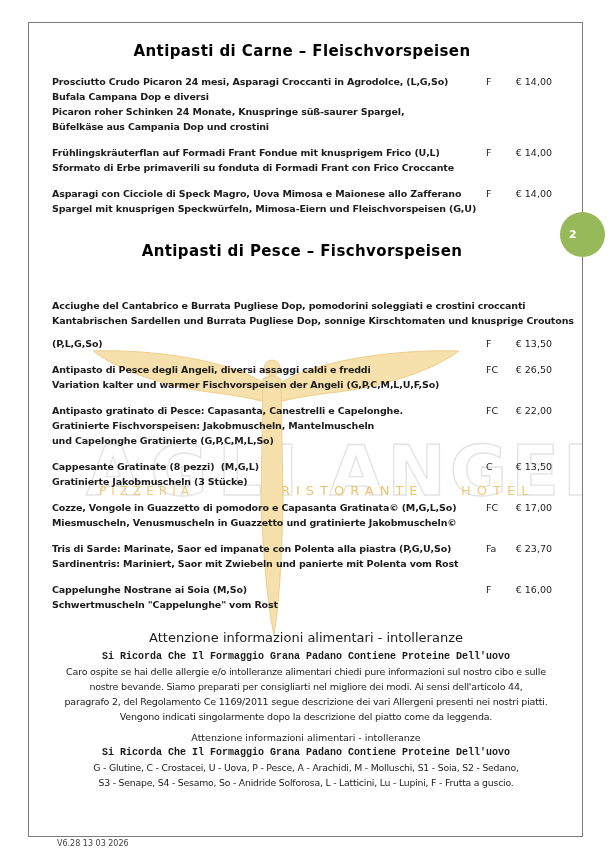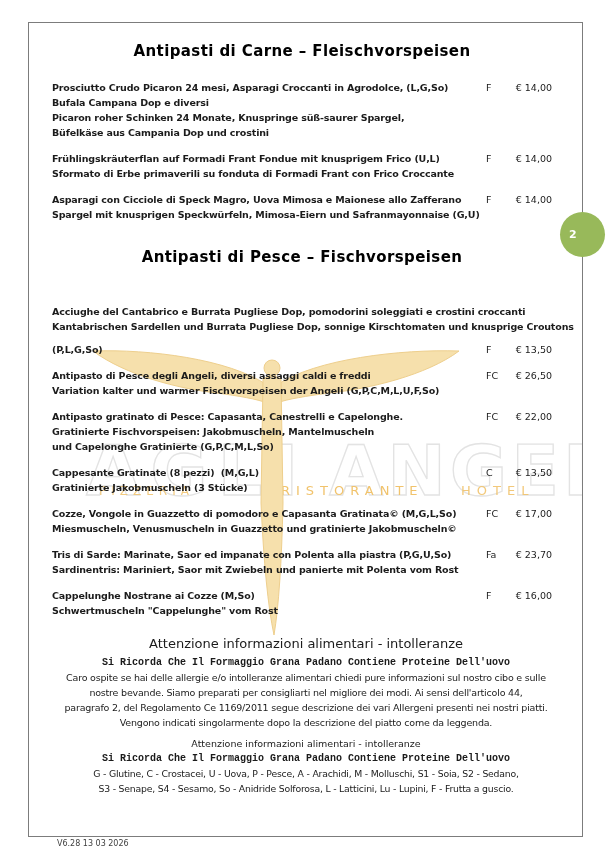--- a/index.html
+++ b/index.html
@@ -9,21 +9,21 @@
   }
   .page{
     position:absolute;left:28px;top:22px;width:555px;height:815px;
     border:1px solid #7c7c7c;background:#ffffff;box-sizing:border-box;
     padding:18px 30px 0 23px;
   }
   .watermark{position:absolute;left:0;top:0;width:553px;height:813px;z-index:0;pointer-events:none;}
   .page-content{position:relative;z-index:1;}
   .section-title{
     text-align:center;font-weight:bold;font-size:15px;letter-spacing:0.4px;color:#000;
-    margin:0 0 18px 0;line-height:21px;
+    margin:0 0 12px 0;line-height:21px;
   }
   .section--1 .section-title{margin:25px 0 36px 0;}
   .menu-item{position:relative;margin:0 0 11px 0;}
   .menu-item .line{
     font-size:9.5px;line-height:15px;letter-spacing:-0.15px;white-space:pre;font-weight:bold;
   }
   .menu-item .line.gap-top{margin-top:8px;}
   .price{
     position:absolute;right:0;width:66px;display:flex;justify-content:space-between;
     font-size:9.5px;line-height:15px;
@@ -88,21 +88,21 @@
               </div>
     <div class="price" style="top: 0px;">
       <span>F</span>
       <span>€ 14,00</span>
     </div>
   </div>
 
   <div class="menu-item">
     <div>
                 <div class="line">Asparagi con Cicciole di Speck Magro, Uova Mimosa e Maionese allo Zafferano</div>
-                <div class="line">Spargel mit knusprigen Speckwürfeln, Mimosa-Eiern und Safranmayonnaise (G,U)</div>
+                <div class="line">Spargel mit knusprigen Speckwürfeln, Mimosa-Eiern und Fleischvorspeisen (G,U)</div>
               </div>
     <div class="price" style="top: 0px;">
       <span>F</span>
       <span>€ 14,00</span>
     </div>
   </div>
 </div>
   </div>
 
   <div class="section section--1">
@@ -171,21 +171,21 @@
                 <div class="line">Sardinentris: Mariniert, Saor mit Zwiebeln und panierte mit Polenta vom Rost</div>
               </div>
     <div class="price" style="top: 0px;">
       <span>Fa</span>
       <span>€ 23,70</span>
     </div>
   </div>
 
   <div class="menu-item">
     <div>
-                <div class="line">Cappelunghe Nostrane ai Cozze (M,So)</div>
+                <div class="line">Cappelunghe Nostrane ai Soia (M,So)</div>
                 <div class="line">Schwertmuscheln "Cappelunghe" vom Rost</div>
               </div>
     <div class="price" style="top: 0px;">
       <span>F</span>
       <span>€ 16,00</span>
     </div>
   </div>
 </div>
   </div>
 </div>

